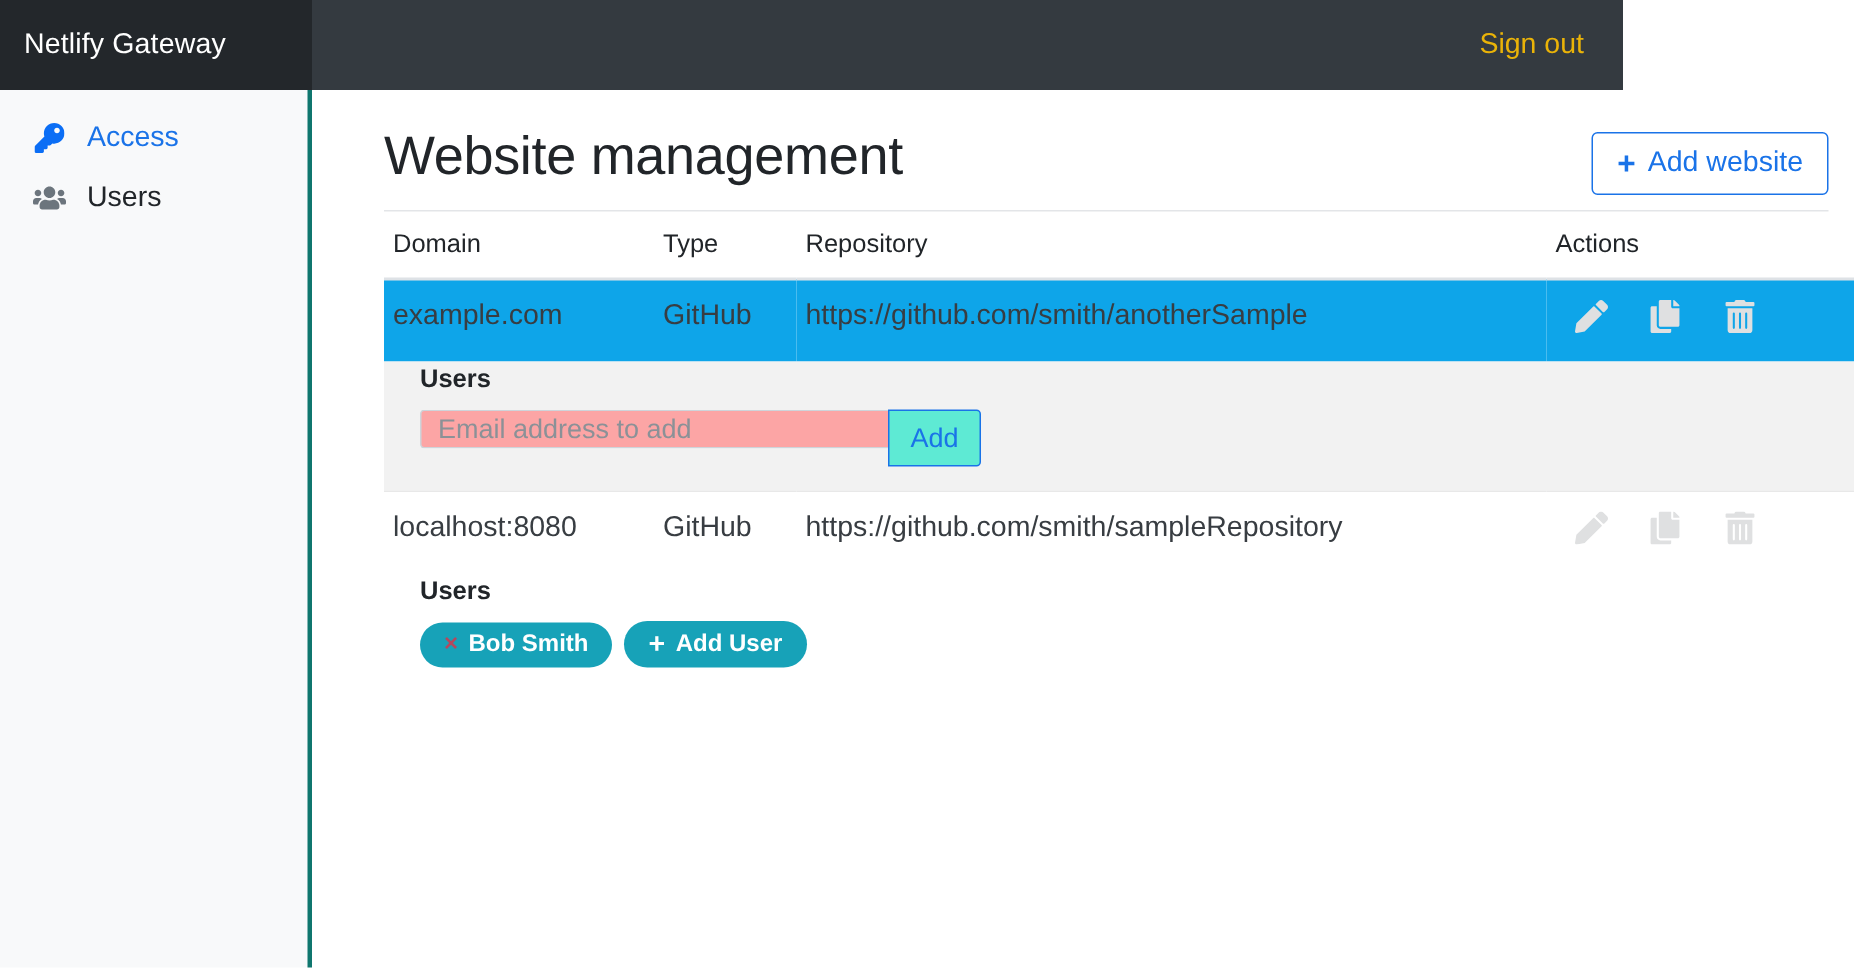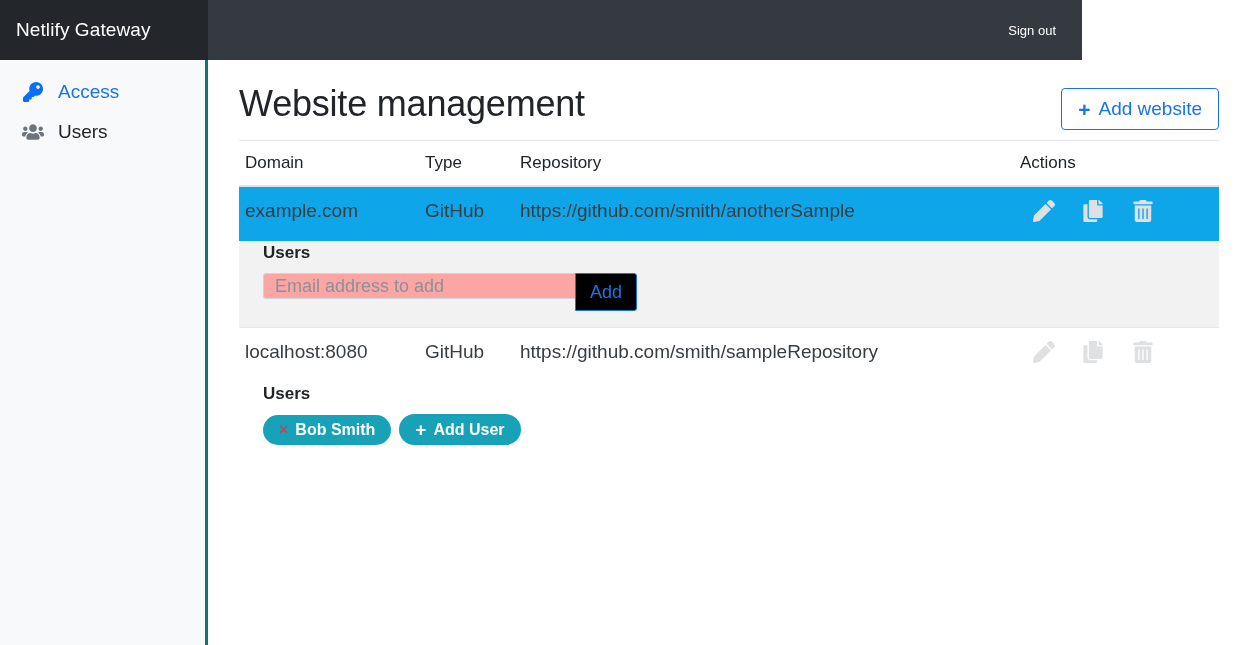--- a/index.html
+++ b/index.html
@@ -26,22 +26,22 @@
   }
   .brand-text {
     color: #ffffff;
     font-size: 19px;
     font-weight: 400;
     letter-spacing: 0.1px;
     white-space: nowrap;
   }
   .navbar-spacer { flex: 1 1 auto; }
   .signout {
-    color: #ffffff;
-    font-size: 13px;
+    color: #eab308;
+    font-size: 19px;
     padding-right: 26px;
     cursor: pointer;
     white-space: nowrap;
   }
 
   
   .sidebar {
     position: absolute; top: 60px; left: 0;
     width: 208px; height: 585px;
     background: #f8f9fa;
@@ -58,21 +58,21 @@
   .nav-label { font-size: 19px; }
   .nav-label.active { color: #1a73e8; }
   .nav-label.plain { color: #212529; }
   .nav-icon { width: 26px; height: 22px; display: flex; align-items: center; justify-content: center; flex: 0 0 26px; }
 
   
   .main {
     position: absolute; top: 60px; left: 209px;
     width: 1040px; height: 585px;
     background: #ffffff;
-    padding: 22px 30px 0 30px;
+    padding: 22px 30px 0 47px;
   }
   .page-head {
     display: flex; align-items: flex-start; justify-content: space-between;
     padding-bottom: 10px;
     border-bottom: 1px solid #e3e5e8;
   }
   .page-title {
     font-size: 36px;
     font-weight: 400;
     color: #212529;
@@ -156,21 +156,21 @@
     color: #495057;
     background: #fca5a5;
     outline: none;
     font-family: "Liberation Sans", sans-serif;
   }
   .email-input::placeholder { color: #8b9197; }
   .add-btn {
     height: 38px;
     border: 1px solid #1a73e8;
     border-radius: 0 3px 3px 0;
-    background: #000000;
+    background: #5eead4;
     color: #1a73e8;
     font-size: 18px;
     padding: 0 14px;
     cursor: pointer;
     font-family: "Liberation Sans", sans-serif;
   }
 
   .badge-row { display: flex; gap: 8px; align-items: center; }
   .badge {
     display: inline-flex; align-items: center; gap: 7px;

